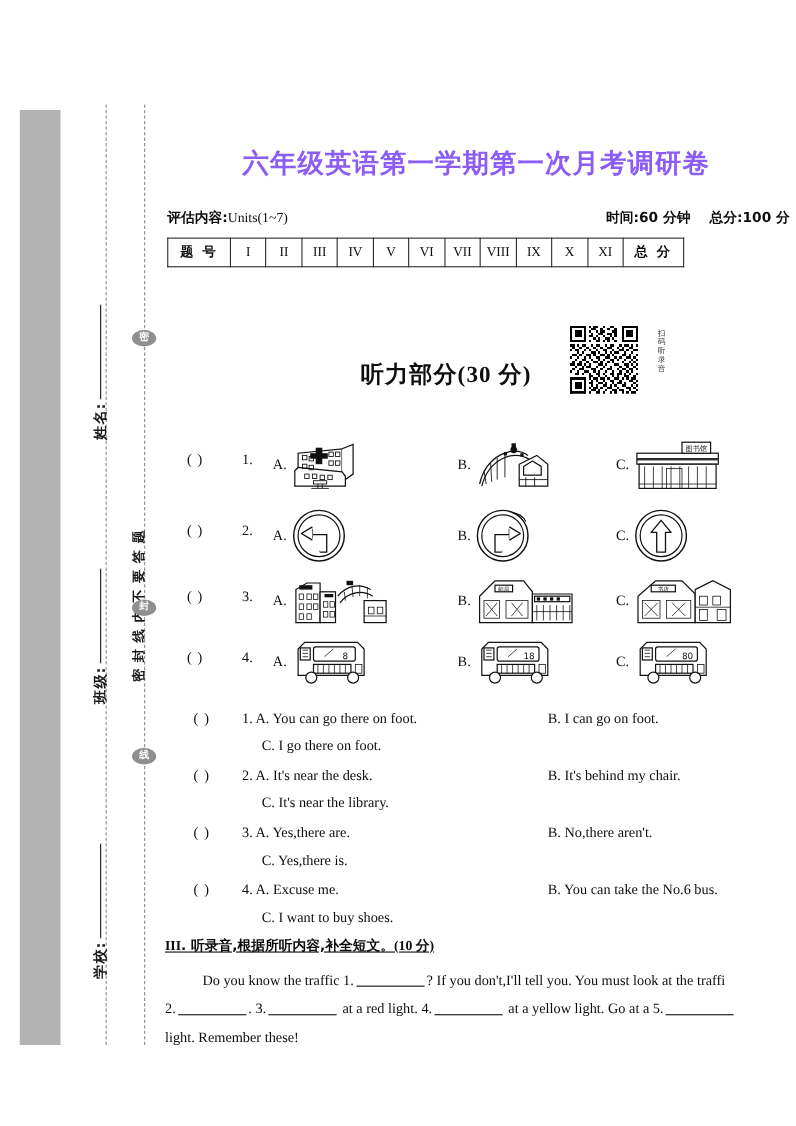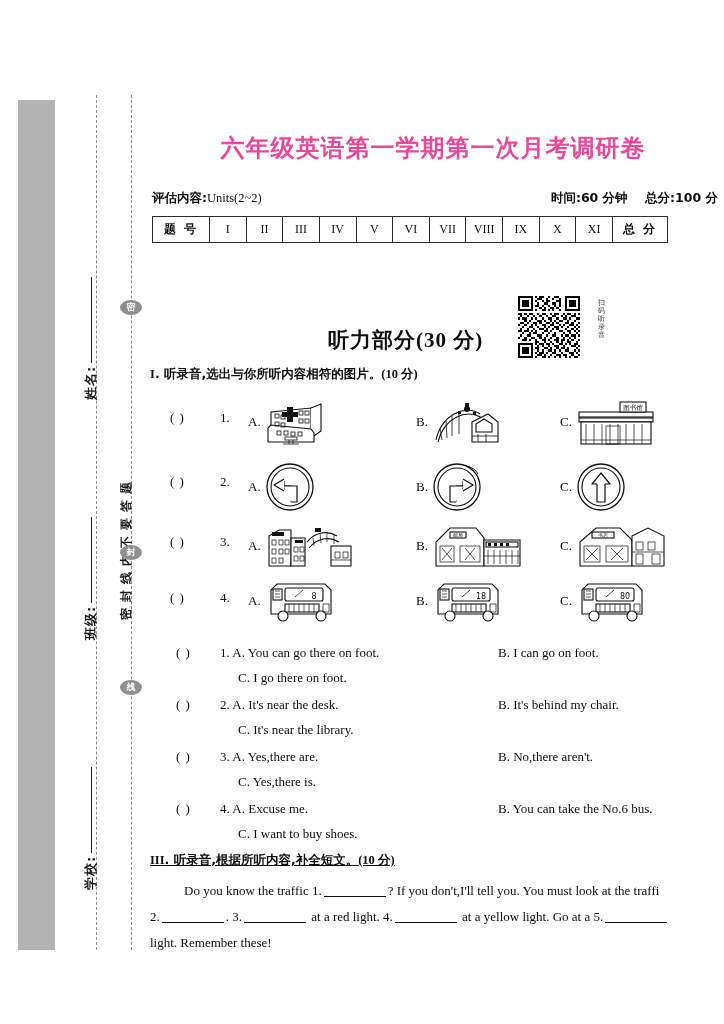--- a/index.html
+++ b/index.html
@@ -85,42 +85,42 @@
   .paper-title {
     position: absolute;
     left: 0;
     top: 132px;
     width: 570px;
     text-align: center;
     font-family: "DejaVu Sans", "Liberation Sans", sans-serif;
     font-weight: bold;
     font-size: 24px;
     letter-spacing: 1px;
-    color: #ec4899;
+    color: #8b5cf6;
   }
 
   .subline {
     position: absolute;
     left: 4px;
     top: 190px;
     width: 566px;
     font-family: "DejaVu Sans", "Liberation Sans", sans-serif;
     font-size: 12.5px;
     font-weight: bold;
     display: flex;
     justify-content: space-between;
   }
   .subline .serif-num { font-family: "Liberation Serif", serif; font-weight: normal; }
 
   
   .score-table {
     position: absolute;
     left: 4px;
     top: 216px;
-    width: 516px;
+    width: 470px;
     border-collapse: collapse;
     table-layout: fixed;
   }
   .score-table td {
     border: 1px solid #2b2b2b;
     height: 23px;
     text-align: center;
     vertical-align: middle;
     font-family: "Liberation Serif", serif;
     font-size: 12px;
@@ -280,21 +280,21 @@
 <div class="seal-badge" style="top:300px;">密</div>
 <div class="seal-badge" style="top:545px;">封</div>
 <div class="seal-badge" style="top:680px;">线</div>
 
 <div class="sheet">
 
   <div class="paper-title">六年级英语第一学期第一次月考调研卷</div>
 
   <div class="subline">
     <span>
-      <span>评估内容:</span><span class="serif-num">Units(2~2)</span>
+      <span>评估内容:</span><span class="serif-num">Units(1~7)</span>
     </span>
     <span>
       <span>时间:</span><span>60 分钟</span>
       &nbsp;&nbsp;
       <span>总分:</span><span>100 分</span>
     </span>
   </div>
 
   <table class="score-table">
     <tbody>
@@ -551,23 +551,20 @@
           <rect x="17" y="28" width="1" height="1"></rect>
         <rect x="19" y="28" width="1" height="1"></rect>
           <rect x="22" y="28" width="1" height="1"></rect>
           <rect x="24" y="28" width="1" height="1"></rect>
           <rect x="26" y="28" width="2" height="1"></rect>
       </g>
     </svg>
     <div class="qr-caption">扫码听录音</div>
   </div>
 
-  <div class="sec-head" style="top:366px;">
-    <span class="rn">I</span><span>. 听录音,选出与你所听内容相符的图片。</span><span class="pts">(10 分)</span>
-  </div>
 
   <div class="pic-row" style="top:392px;">
     <span class="brk">(      )</span>
     <span class="qno">1.</span>
     <div class="opt opt-a">
       <span class="lab">A.</span>
       <svg class="art" width="62" height="48" viewBox="0 0 62 48">
         <g fill="#fff" stroke="#111" stroke-width="1.1">
           <path d="M6 14 L6 36 L46 40 L46 10 Z"></path>
           <path d="M46 10 L56 6 L56 33 L46 40"></path>

